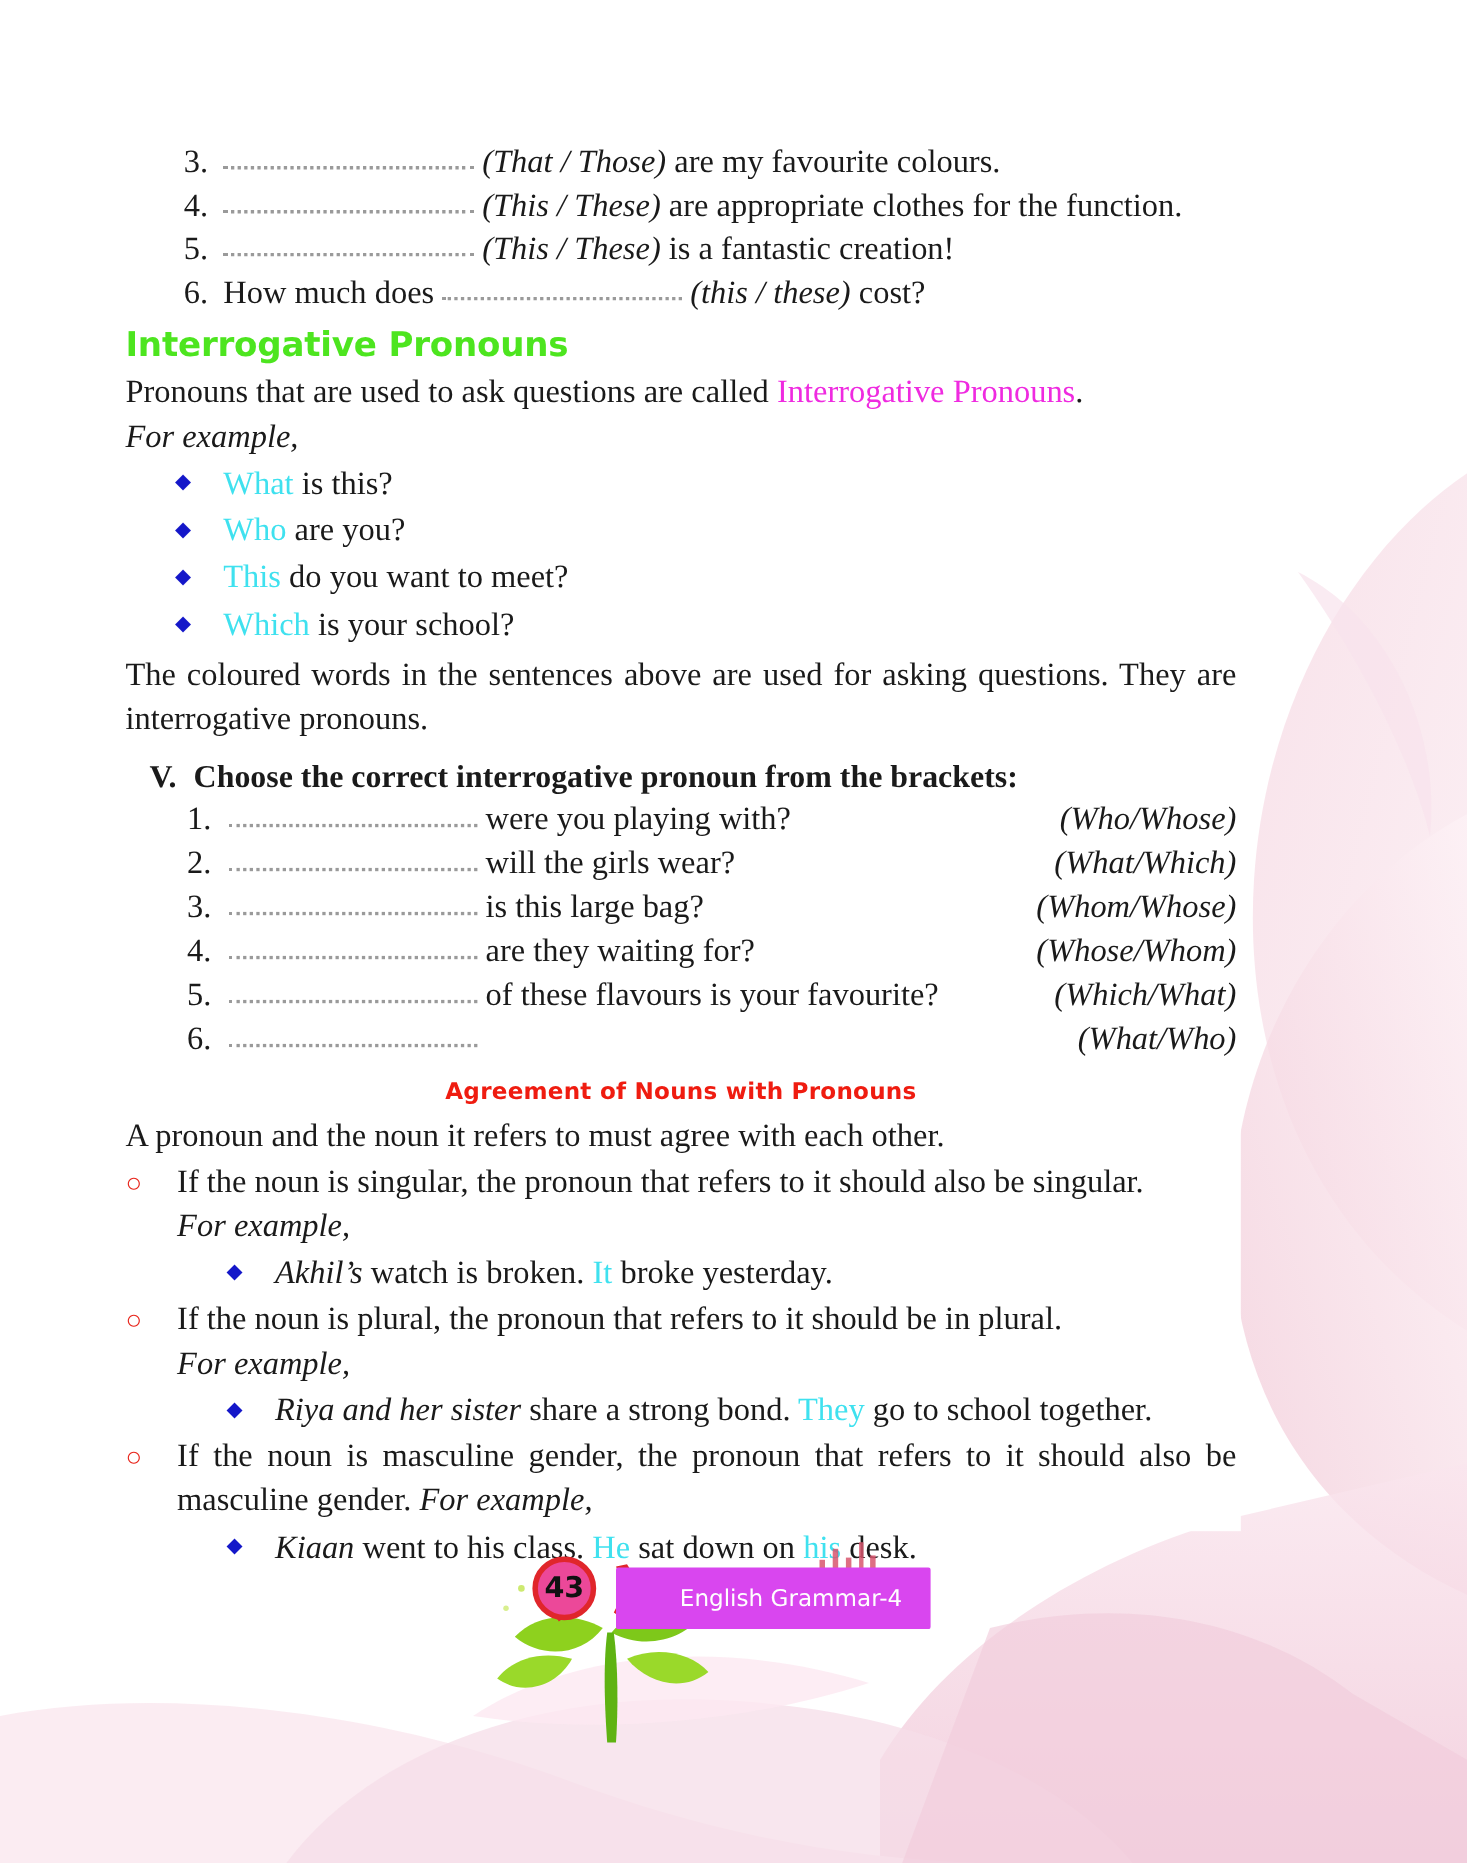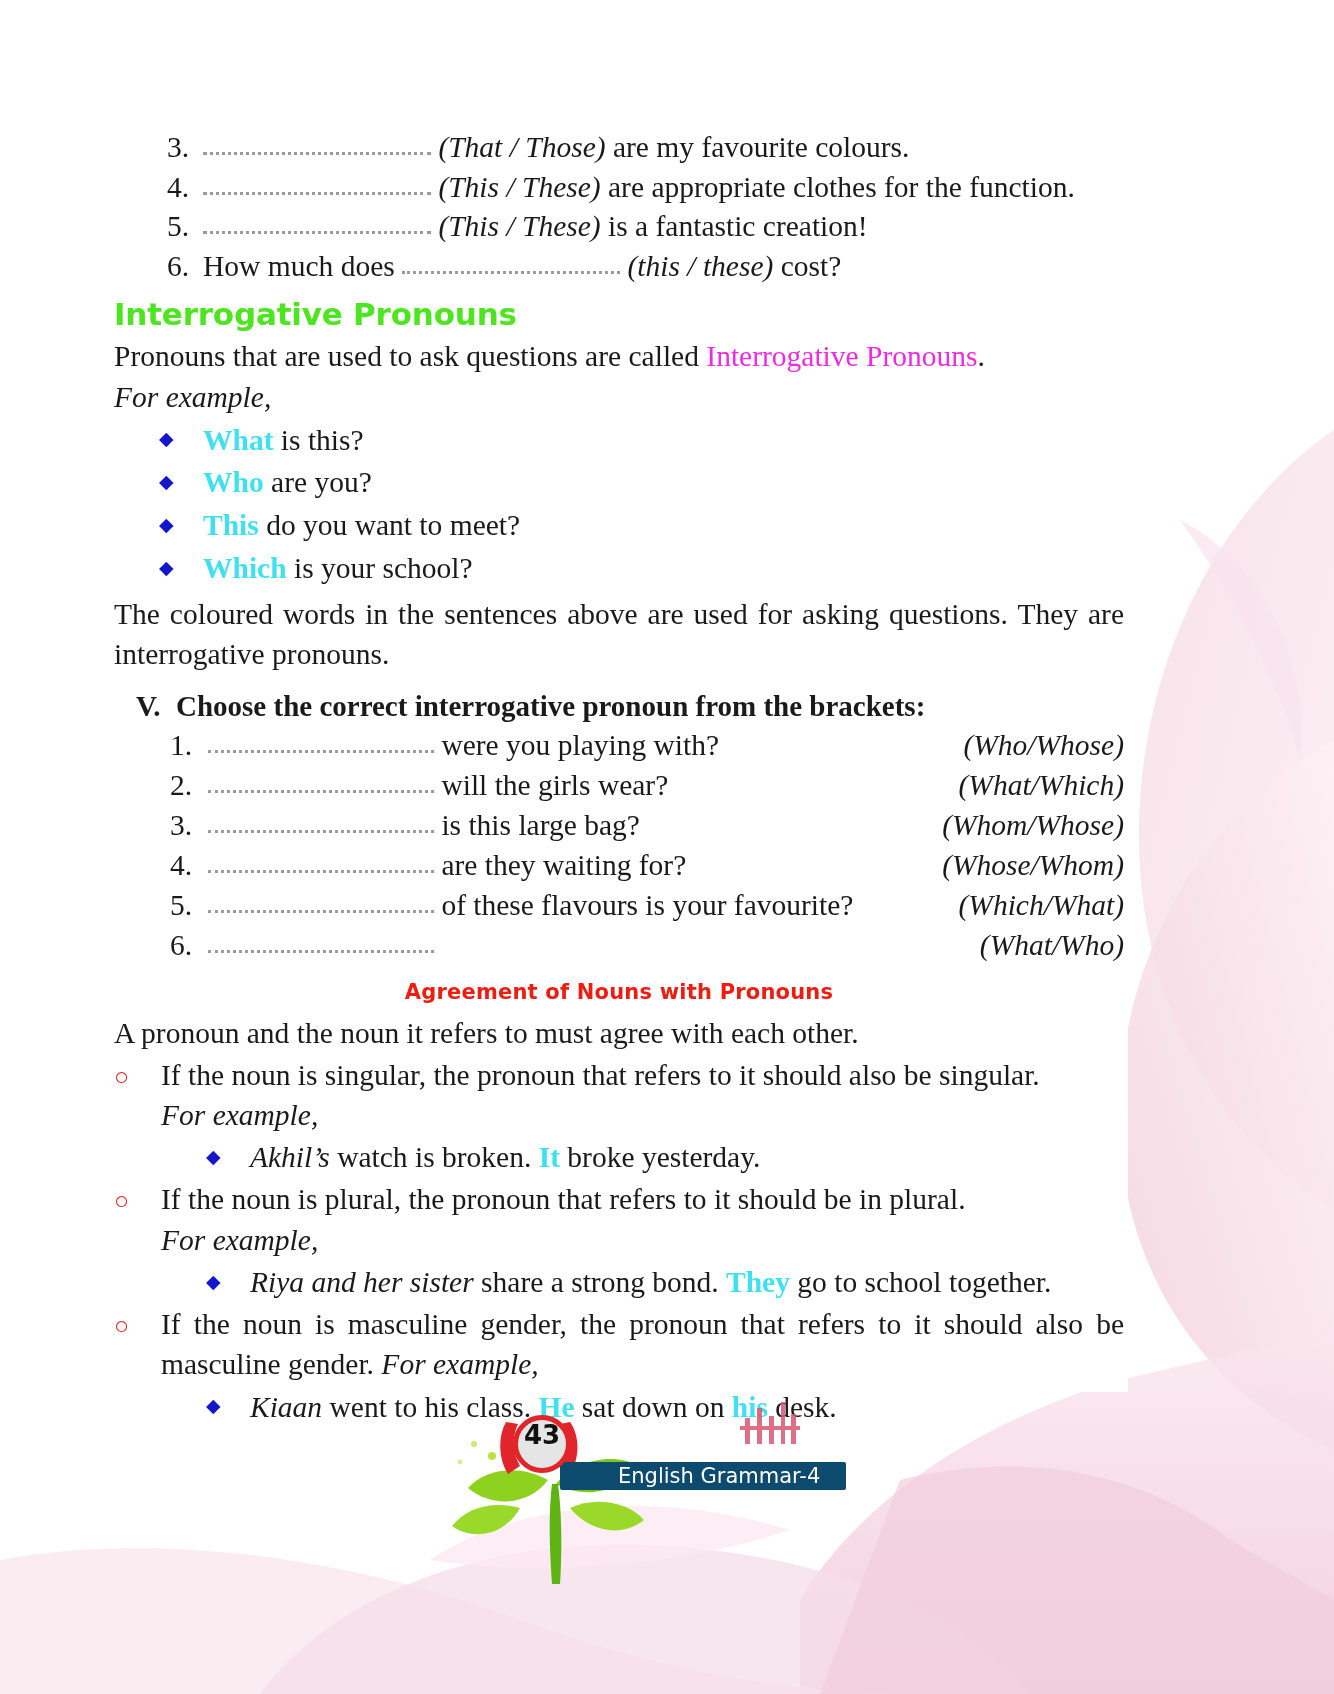--- a/index.html
+++ b/index.html
@@ -88,21 +88,21 @@
     font-family: "DejaVu Sans", "Liberation Sans", sans-serif;
     font-weight: bold;
     font-size: 21px;
     color: #ef1c10;
     text-align: center;
     margin: 14px 0 9px 0;
     letter-spacing: 0.2px;
   }
 
   .c-magenta { color: #ef2ae0; }
-  .c-cyan { color: #3fe1ef; font-weight: bold; }
+  .c-cyan { color: #3fe1ef; }
 
   
   .dlist { list-style: none; margin: 0; padding: 0; }
   .dlist li {
     font-size: 29.5px;
     line-height: 1.45;
     display: flex;
     align-items: baseline;
     padding-left: 45px;
   }
@@ -168,50 +168,49 @@
   #footer {
     position: absolute;
     left: 0;
     top: 1396px;
     width: 1334px;
     height: 298px;
     z-index: 3;
   }
   .page-badge {
     position: absolute;
-    left: 513px;
+    left: 484px;
     top: 19px;
     width: 58px; height: 58px;
     border-radius: 50%;
-    background: #e5e5e5;
+    background: #ec4899;
     border: 5px solid #e0262b;
     display: flex;
-    align-items: flex-start;
+    align-items: center;
     justify-content: center;
     font-family: "DejaVu Sans", "Liberation Sans", sans-serif;
     font-weight: bold;
     font-size: 26px;
     color: #111;
     z-index: 6;
   }
   .footer-banner {
     position: absolute;
     left: 560px;
     top: 29px;
-    height: 28px;
+    height: 56px;
     padding: 0 26px 0 58px;
-    background: #0c4a6e;
+    background: #d946ef;
     display: flex;
     align-items: center;
     font-family: "DejaVu Sans", "Liberation Sans", sans-serif;
     font-size: 21px;
     color: #ffffff;
     z-index: 4;
     border-radius: 2px;
-    margin-top: 37px;
   }
 </style>
 </head>
 <body>
 
 <svg id="bg-deco" width="1334" height="1694" viewBox="0 0 1334 1694">
   <defs>
     <linearGradient id="g1" x1="0" y1="0" x2="1" y2="1">
       <stop offset="0%" stop-color="#f7dde6"></stop>
       <stop offset="100%" stop-color="#fbeef3"></stop>

